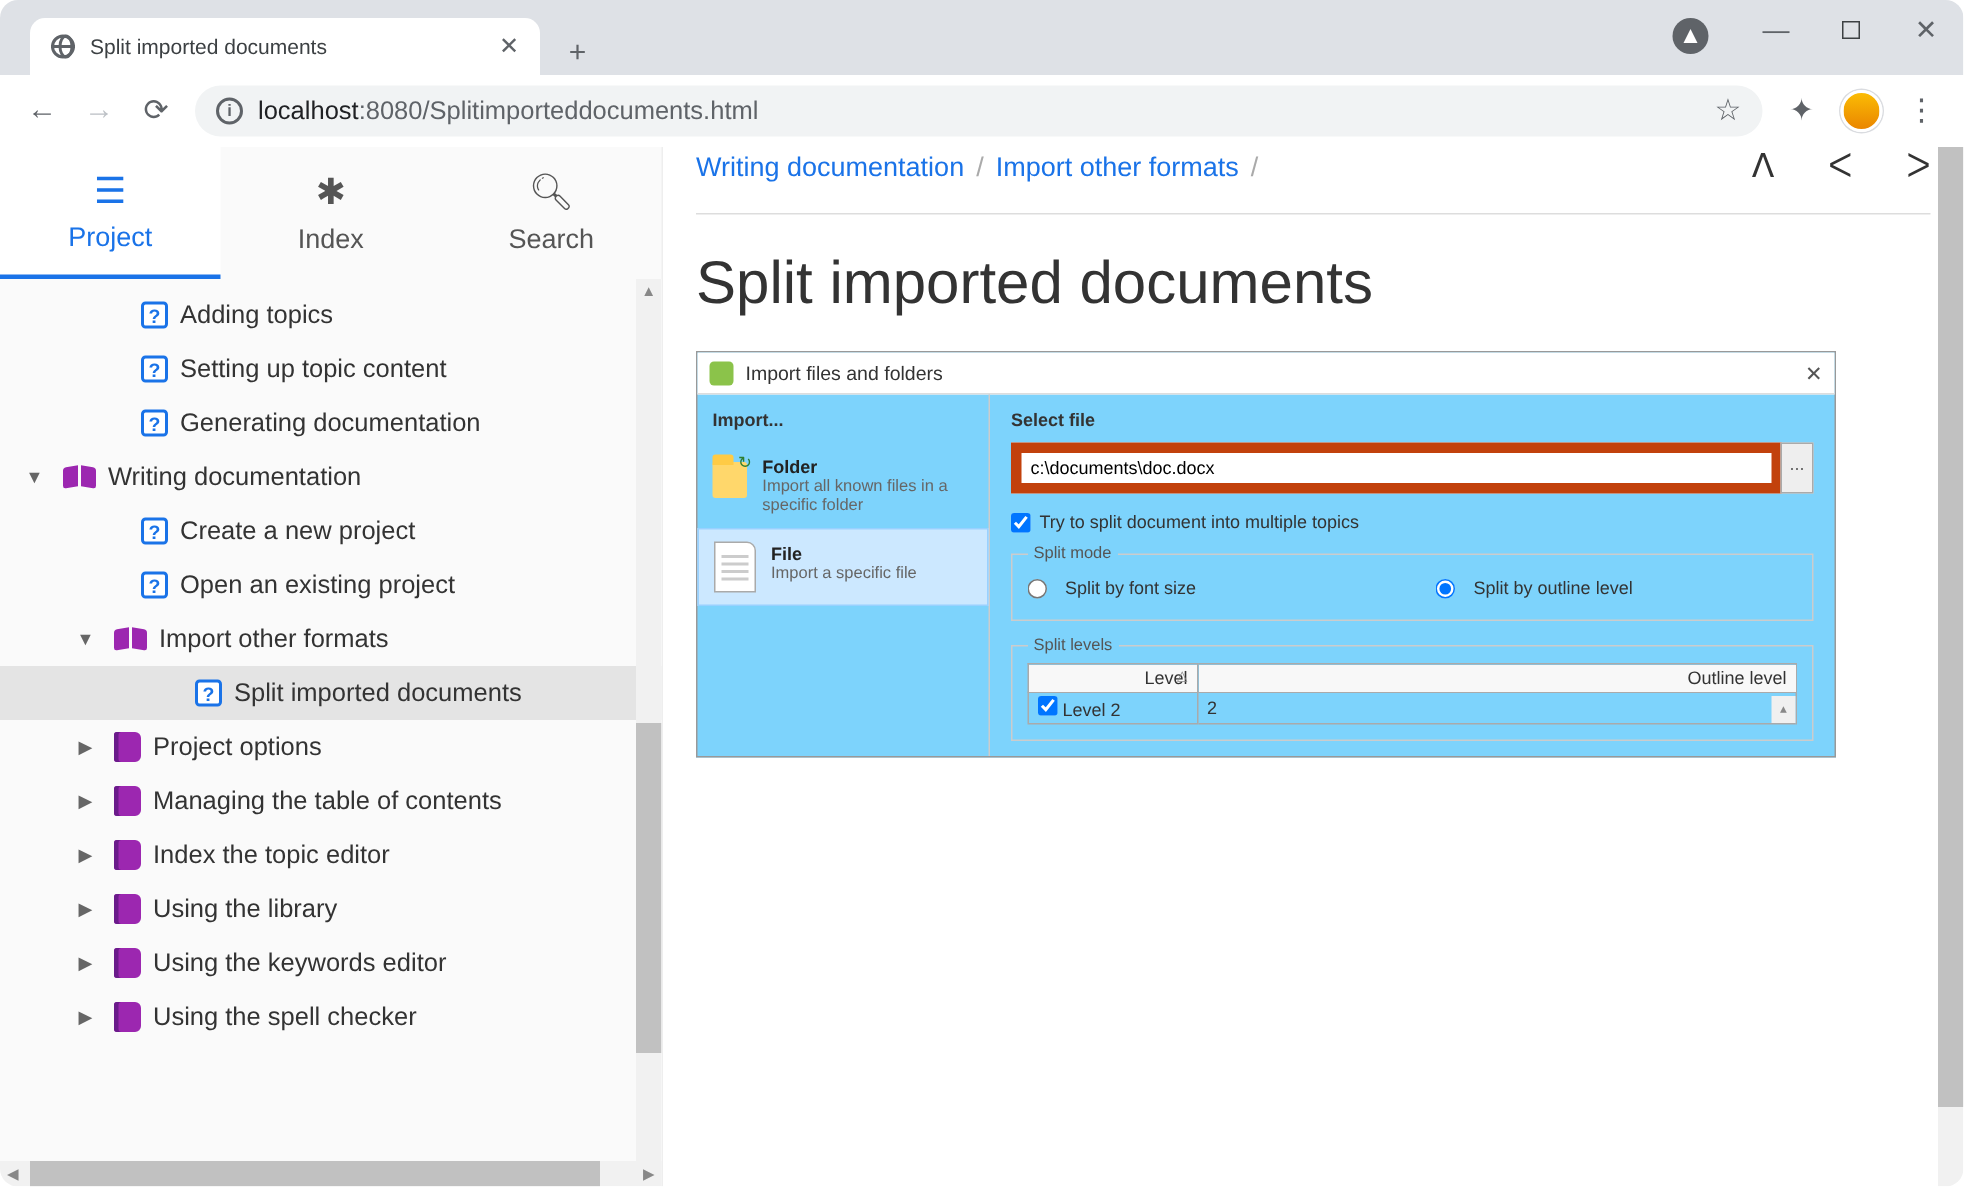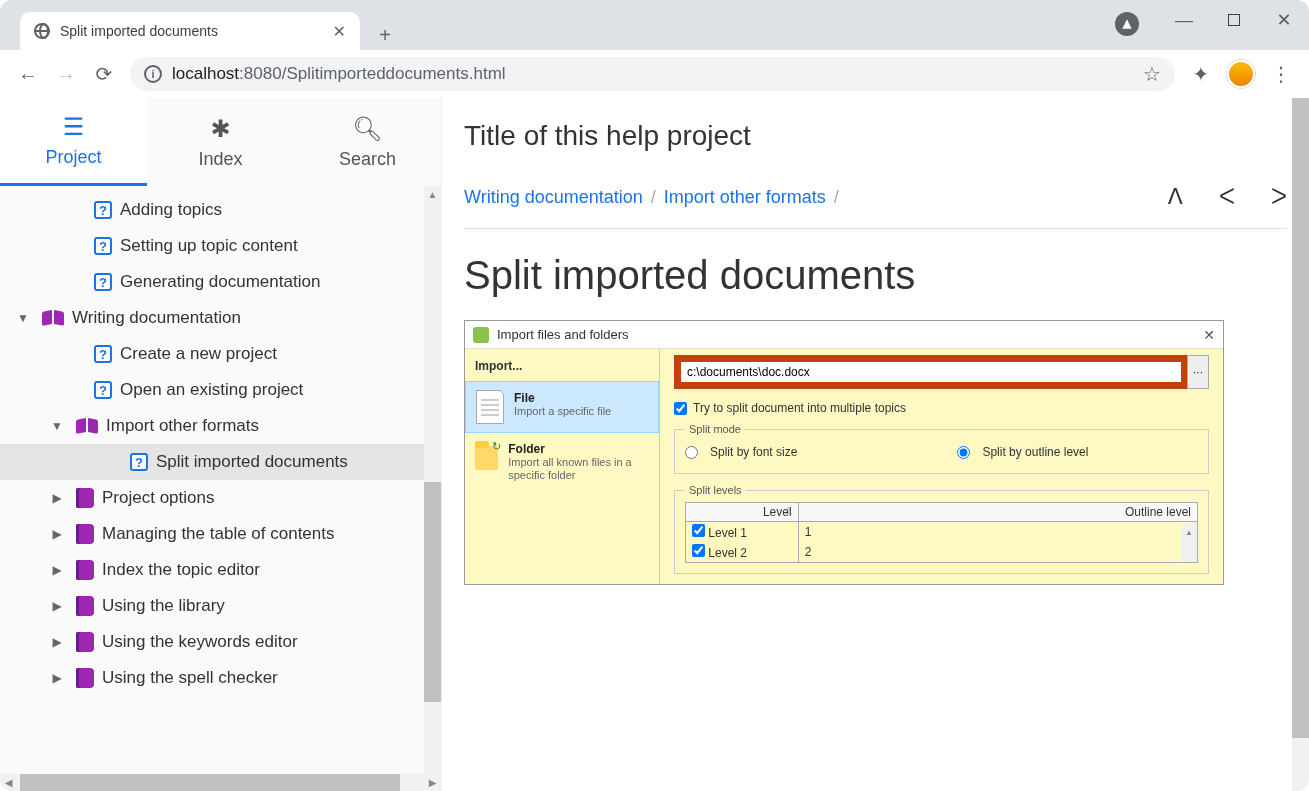--- a/index.html
+++ b/index.html
@@ -63,21 +63,21 @@
 
 .main { flex:1; background:#fff; padding:0 22px; overflow:hidden; }
 .proj-title { font-size:28px; color:#333; padding:22px 0 32px; }
 .crumb-row { display:flex; align-items:center; font-size:18px; padding-bottom:18px; border-bottom:1px solid #ddd; }
 .crumb-row a { color:#1a73e8; text-decoration:none; }
 .crumb-row .sep { color:#aaa; margin:0 8px; }
 .crumb-nav { margin-left:auto; display:flex; gap:36px; font-size:22px; color:#333; }
 .page-title { font-size:40px; color:#333; padding:24px 0 22px; font-weight:400; }
 
 
-.dialog { border:1px solid #999; background:#fef9c3; font-family:"Segoe UI",Tahoma,sans-serif; font-size:13px; color:#333; width:760px; }
+.dialog { border:1px solid #999; background:#7dd3fc; font-family:"Segoe UI",Tahoma,sans-serif; font-size:13px; color:#333; width:760px; }
 .dlg-title { height:28px; display:flex; align-items:center; padding:0 8px; background:#fff; border-bottom:1px solid #ddd; }
 .dlg-title .dlg-ico { width:16px; height:16px; background:#8bc34a; border-radius:3px; margin-right:8px; }
 .dlg-title .x { margin-left:auto; color:#555; font-size:14px; }
 .dlg-head { padding:10px 14px; background:#fff; border-bottom:1px solid #ccc; display:flex; }
 .dlg-head .txt b { font-size:13px; }
 .dlg-head .txt div { font-size:12px; color:#555; margin-top:2px; }
 .dlg-head .page-ico { margin-left:auto; width:28px; height:32px; border:1px solid #9cf; border-radius:0 6px 0 0; position:relative; background:#fff; }
 .dlg-head .page-ico::after { content:'↘'; position:absolute; right:-2px; top:-4px; color:#1a73e8; font-size:14px; }
 .dlg-body { display:flex; }
 .dlg-left { width:195px; border-right:1px solid #ccc; padding:6px 0; }
@@ -268,21 +268,20 @@
         </div>
       </div>
       <div class="tree-hscroll">
         <div class="arr" style="left:0">◀</div>
         <div class="thumb"></div>
         <div class="arr" style="right:0">▶</div>
       </div>
     </div>
 
     <div class="main">
-      <div class="proj-title">Title of this help project</div>
       <div class="crumb-row">
         <a href="#">Writing documentation</a>
         <span class="sep">/</span>
         <a href="#">Import other formats</a>
         <span class="sep">/</span>
         <div class="crumb-nav">
           <span>ᐱ</span>
           <span>ᐸ</span>
           <span>ᐳ</span>
         </div>
@@ -291,30 +290,31 @@
 
       <div class="dialog">
         <div class="dlg-title">
           <span class="dlg-ico"></span>
           <span>Import files and folders</span>
           <span class="x">✕</span>
         </div>
         <div class="dlg-body">
           <div class="dlg-left">
             <h4>Import...</h4>
+            <div class="imp-item">
+              <div class="ico-folder"></div>
+              <div class="lbls"><b>Folder</b><div>Import all known files in a specific folder</div></div>
+            </div>
             <div class="imp-item sel">
               <div class="ico-file"></div>
               <div class="lbls"><b>File</b><div>Import a specific file</div></div>
             </div>
-            <div class="imp-item">
-              <div class="ico-folder"></div>
-              <div class="lbls"><b>Folder</b><div>Import all known files in a specific folder</div></div>
-            </div>
           </div>
           <div class="dlg-right">
+            <h4>Select file</h4>
             <div class="file-row">
               <input type="text" value="c:\documents\doc.docx" style="">
               <button>···</button>
             </div>
             <div class="chk-row">
               <input type="checkbox" checked="" style="">
               <span>Try to split document into multiple topics</span>
             </div>
             <fieldset>
               <legend>Split mode</legend>
@@ -332,24 +332,20 @@
             <fieldset>
               <legend>Split levels</legend>
               <div class="lvl-wrap">
                 <table class="lvl-table">
                   <tbody>
                       <tr>
                     <th style="width:22%"><span>Level</span><span class="sort">△</span></th>
                     <th>Outline level</th>
                   </tr>
                   <tr>
-                        <td><input type="checkbox" checked="" style=""> <span>Level 1</span></td>
-                        <td>1</td>
-                      </tr>
-                  <tr>
                         <td><input type="checkbox" checked="" style=""> <span>Level 2</span></td>
                         <td>2</td>
                       </tr>
                 </tbody>
                   </table>
                 <div class="lvl-scroll">
                     <div class="up">▴</div>
                   </div>
               </div>
             </fieldset>

